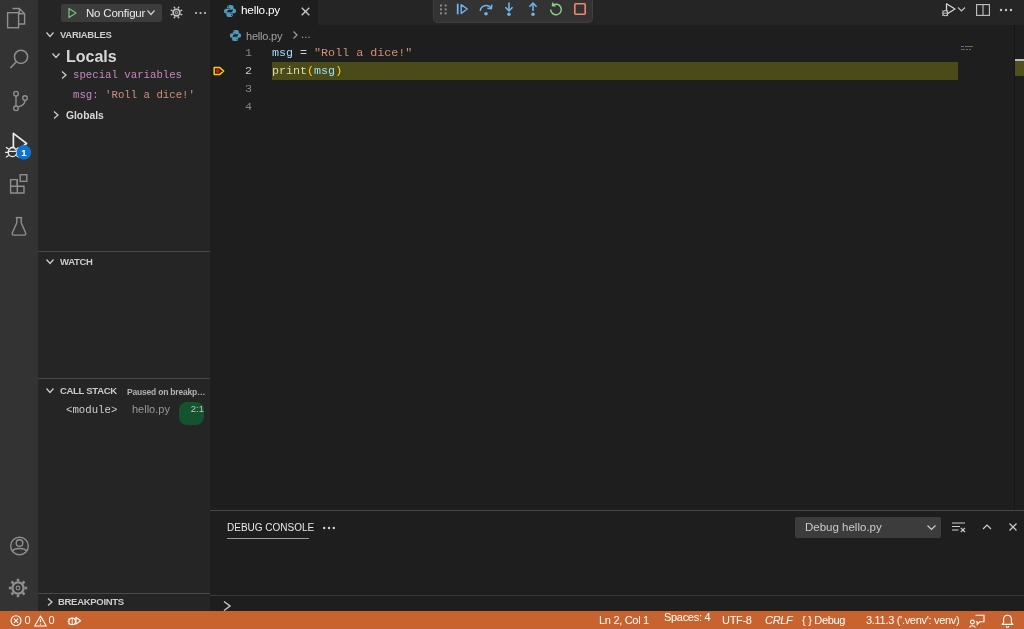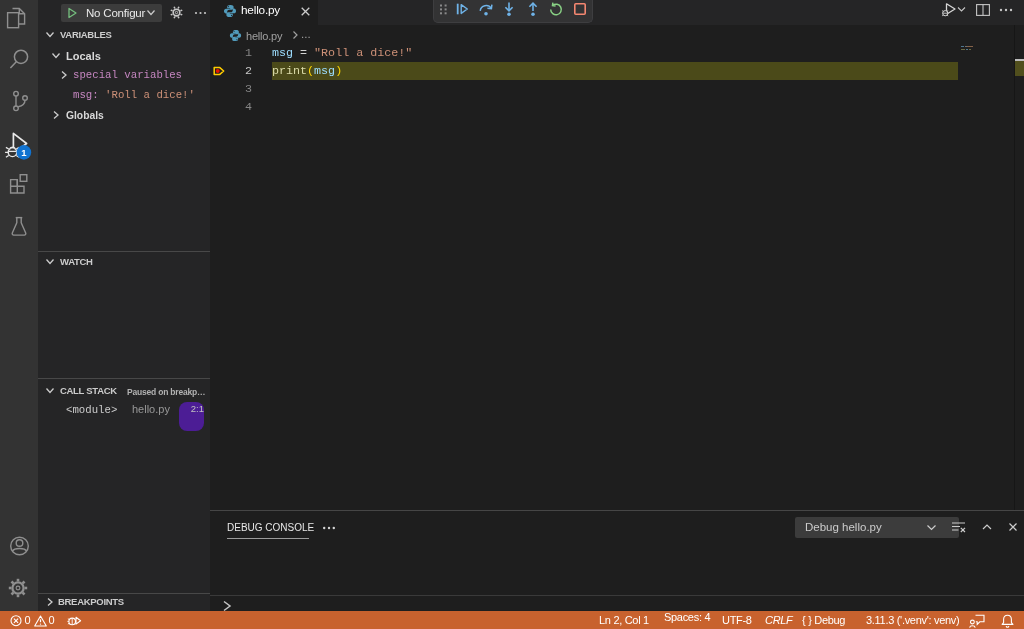--- a/index.html
+++ b/index.html
@@ -222,21 +222,21 @@
     </svg>
 
     <svg class="abs" style="left:7px; top:31px;" width="10" height="8" viewBox="0 0 10 8">
         <path d="M1.5 1.5 L5 5.5 L8.5 1.5" stroke="#cccccc" stroke-width="1.3" fill="none"></path>
       </svg>
     <div class="abs" style="left:22px; top:29px; color:#cccccc; font-size:9.5px; font-weight:700; letter-spacing:-0.3px;">VARIABLES</div>
 
     <svg class="abs" style="left:13px; top:52px;" width="10" height="8" viewBox="0 0 10 8">
         <path d="M1.5 1.5 L5 5.5 L8.5 1.5" stroke="#cccccc" stroke-width="1.3" fill="none"></path>
       </svg>
-    <div class="abs" style="left:28px; top:49px; color:#d8d8d8; font-size:11px; font-weight:700; line-height:15px;">Locals</div>
+    <div class="abs" style="left:28px; top:49px; color:#d8d8d8; font-size:16px; font-weight:700; line-height:15px;">Locals</div>
     <svg class="abs" style="left:22px; top:70px;" width="8" height="10" viewBox="0 0 8 10">
         <path d="M2 1.5 L6 5 L2 8.5" stroke="#cccccc" stroke-width="1.3" fill="none"></path>
       </svg>
     <div class="abs mono" style="left:35px; top:69px; color:#c586c0; font-size:10.7px;">special variables</div>
     <div class="abs mono" style="left:35px; top:89px; font-size:10.7px;"><span style="color:#c586c0">msg:</span> <span style="color:#ce9178">'Roll a dice!'</span></div>
     <svg class="abs" style="left:14px; top:110px;" width="8" height="10" viewBox="0 0 8 10">
         <path d="M2 1.5 L6 5 L2 8.5" stroke="#cccccc" stroke-width="1.3" fill="none"></path>
       </svg>
     <div class="abs" style="left:28px; top:108px; color:#d8d8d8; font-size:10.3px; font-weight:700; line-height:15px;">Globals</div>
 
@@ -247,38 +247,38 @@
     <div class="abs" style="left:22px; top:256px; color:#cccccc; font-size:9.5px; font-weight:700; letter-spacing:-0.3px;">WATCH</div>
 
     <div class="abs" style="left:0; top:378px; width:172px; height:1px; background:#484848;"></div>
     <svg class="abs" style="left:7px; top:387px;" width="10" height="8" viewBox="0 0 10 8">
         <path d="M1.5 1.5 L5 5.5 L8.5 1.5" stroke="#cccccc" stroke-width="1.3" fill="none"></path>
       </svg>
     <div class="abs" style="left:22px; top:385px; color:#cccccc; font-size:9.5px; font-weight:700; letter-spacing:-0.3px;">CALL STACK</div>
     <div class="abs" style="left:89px; top:387px; color:#b2b2b2; font-size:8.5px; font-weight:700; letter-spacing:-0.2px; white-space:nowrap;">Paused on breakp…</div>
     <div class="abs mono" style="left:28px; top:404px; color:#cccccc; font-size:10.7px;">&lt;module&gt;</div>
     <div class="abs" style="left:94px; top:403px; color:#989898; font-size:11px;">hello.py</div>
-    <div class="abs" style="left:141px; top:402px; width:25px; height:29px; background:#4c1d95; border-radius:8px; color:#c0c0c0; font-size:9.5px; text-align:right; line-height:14.5px;">2:1</div>
+    <div class="abs" style="left:141px; top:402px; width:25px; height:23px; background:#14532d; border-radius:8px; color:#c0c0c0; font-size:9.5px; text-align:right; line-height:14.5px;">2:1</div>
 
     <div class="abs" style="left:0; top:593px; width:172px; height:1px; background:#484848;"></div>
     <svg class="abs" style="left:8px; top:597px;" width="8" height="10" viewBox="0 0 8 10">
         <path d="M2 1.5 L6 5 L2 8.5" stroke="#cccccc" stroke-width="1.3" fill="none"></path>
       </svg>
     <div class="abs" style="left:20px; top:596px; color:#cccccc; font-size:9.5px; font-weight:700; letter-spacing:-0.3px;">BREAKPOINTS</div>
   </div>
 
   <div class="abs" id="panel" style="left:210px; top:510px; width:814px; height:101px; background:#1e1e1e; border-top:1px solid #464646;">
     <div class="abs" style="left:17px; top:11px; color:#e7e7e7; font-size:10px; letter-spacing:0px;">DEBUG CONSOLE</div>
     <div class="abs" style="left:17px; top:27px; width:82px; height:0; border-bottom:1px solid #9b9b9b;"></div>
     <svg class="abs" style="left:112px; top:15px;" width="14" height="4" viewBox="0 0 14 4">
       <circle cx="2.2" cy="2" r="1.2" fill="#d4d4d4"></circle>
         <circle cx="7" cy="2" r="1.2" fill="#d4d4d4"></circle>
         <circle cx="11.8" cy="2" r="1.2" fill="#d4d4d4"></circle>
     </svg>
-    <div class="abs" style="left:585px; top:6px; width:164px; height:21px; background:#3c3c3c; border-radius:2px; color:#cccccc; font-size:11.5px; line-height:21px; padding-left:10px;">Debug hello.py</div>
+    <div class="abs" style="left:585px; top:6px; width:146px; height:21px; background:#3c3c3c; border-radius:2px; color:#cccccc; font-size:11.5px; line-height:21px; padding-left:10px;">Debug hello.py</div>
     <svg class="abs" style="left:716px; top:13px;" width="11" height="8" viewBox="0 0 11 8">
         <path d="M1.5 1.5 L5.5 5.5 L9.5 1.5" stroke="#cccccc" stroke-width="1.2" fill="none"></path>
       </svg>
     <svg class="abs" style="left:740px; top:8px;" width="17" height="17" viewBox="0 0 17 17">
       <g stroke="#cccccc" stroke-width="1.2" fill="none">
         <path d="M2 4 H15 M2 7.5 H10 M2 11 H8.5"></path>
         <path d="M10.8 8.8 L15 13 M15 8.8 L10.8 13"></path>
       </g>
     </svg>
     <svg class="abs" style="left:771px; top:11px;" width="12" height="10" viewBox="0 0 12 10">

